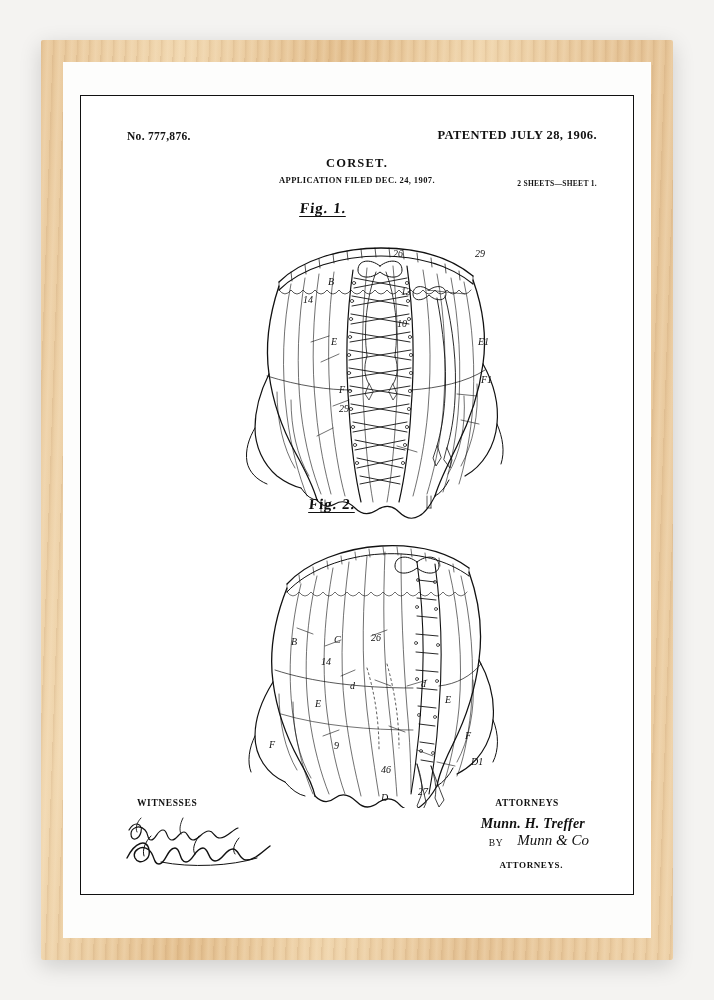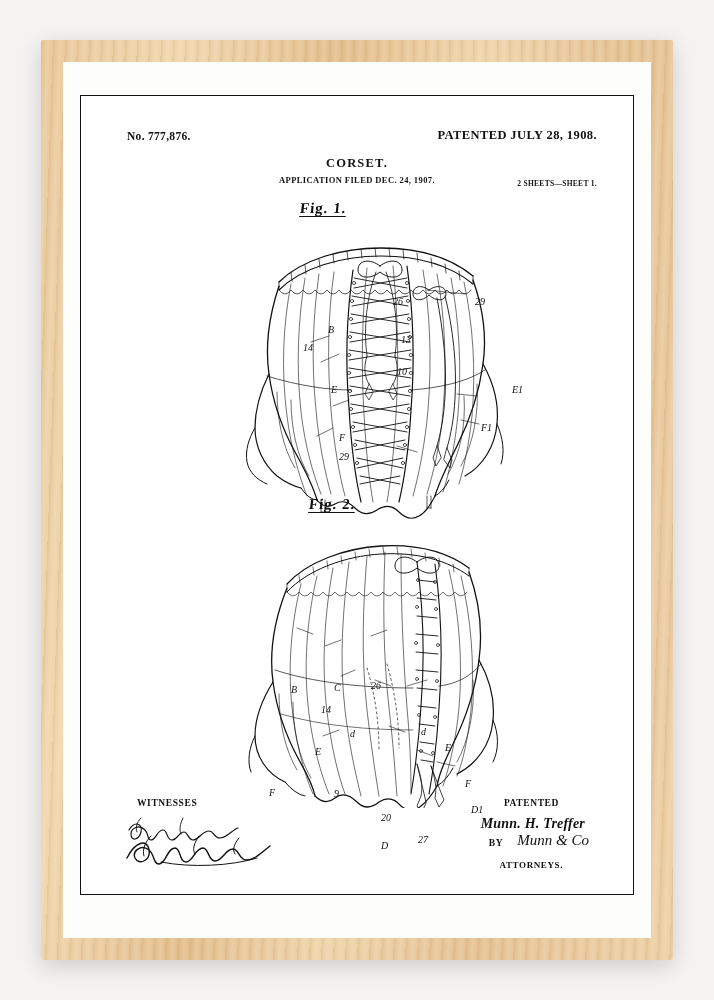--- a/index.html
+++ b/index.html
@@ -162,21 +162,20 @@
   
   .drawing {
     position: absolute;
   }
   .ref {
     position: absolute;
     font-family: "Liberation Serif", serif;
     font-style: italic;
     font-size: 10px;
     color: #111;
-    margin-top: 48px;
   }
 
   
   .footer { position: absolute; left: 0; right: 0; bottom: 0; height: 110px; }
   .witness-label {
     position: absolute;
     left: 56px;
     top: 14px;
     font-size: 9.5px;
     font-weight: 700;
@@ -201,21 +200,21 @@
     font-style: italic;
     font-family: "Liberation Serif", serif;
     font-weight: 700;
     letter-spacing: 0.2px;
   }
   .by-label {
     position: absolute;
     right: 130px;
     top: 54px;
     font-size: 9.5px;
-    font-weight: 700;
+    font-weight: 400;
     letter-spacing: 0.5px;
     color: #111;
   }
   .by-sig {
     position: absolute;
     right: 44px;
     top: 48px;
     font-size: 15px;
     font-style: italic;
     font-family: "Liberation Serif", serif;
@@ -240,21 +239,21 @@
 <div class="frame">
   <div class="frame-inner-bevel"></div>
 </div>
 
 <div class="mat"></div>
 
 <div class="sheet">
 
   <div class="hdr">
     <div class="hdr-left">No. 777,876.</div>
-    <div class="hdr-right">PATENTED JULY 28, 1908.</div>
+    <div class="hdr-right">PATENTED JULY 28, 1906.</div>
     <div class="hdr-title">CORSET.</div>
     <div class="hdr-filed">APPLICATION FILED DEC. 24, 1907.</div>
     <div class="hdr-sheets">2 SHEETS—SHEET 1.</div>
   </div>
 
   <div class="fig-label" style="left:219px; top:104px;">
     <span class="u">Fig. 1.</span>
   </div>
 
   <div class="drawing" style="left:140px; top:128px; width:300px; height:300px;">
@@ -366,21 +365,21 @@
         <path d="M176 222 L196 228" stroke-width="0.6"></path>
       </g>
     </svg>
   </div>
 
   <div class="ref" style="left:394px; top:152px;">29</div>
   <div class="ref" style="left:222px; top:198px;">14</div>
   <div class="ref" style="left:247px; top:180px;">B</div>
   <div class="ref" style="left:320px; top:190px;">13</div>
   <div class="ref" style="left:250px; top:240px;">E</div>
-  <div class="ref" style="left:418px; top:240px;padding-left:13px;">E1</div>
+  <div class="ref" style="left:384px; top:240px;padding-left:13px;">E1</div>
   <div class="ref" style="left:258px; top:288px;">F</div>
   <div class="ref" style="left:400px; top:278px;text-align:center;">F1</div>
   <div class="ref" style="left:258px; top:307px;">29</div>
   <div class="ref" style="left:316px; top:222px;">10</div>
   <div class="ref" style="left:312px; top:152px;">26</div>
 
   <div class="fig-label" style="left:228px; top:400px;">
     <span class="u">Fig. 2.</span>
   </div>
 
@@ -481,21 +480,21 @@
   <div class="ref" style="left:253px; top:538px;">C</div>
   <div class="ref" style="left:290px; top:536px;">26</div>
   <div class="ref" style="left:240px; top:560px;">14</div>
   <div class="ref" style="left:269px; top:584px;">d</div>
   <div class="ref" style="left:340px; top:582px;">d</div>
   <div class="ref" style="left:234px; top:602px;">E</div>
   <div class="ref" style="left:364px; top:598px;">E</div>
   <div class="ref" style="left:188px; top:643px;">F</div>
   <div class="ref" style="left:384px; top:634px;">F</div>
   <div class="ref" style="left:253px; top:644px;">9</div>
-  <div class="ref" style="left:300px; top:668px;">20</div>
+  <div class="ref" style="left:300px; top:668px;">46</div>
   <div class="ref" style="left:337px; top:690px;">27</div>
   <div class="ref" style="left:300px; top:696px;">D</div>
   <div class="ref" style="left:390px; top:660px;">D1</div>
 
   <div class="footer">
 
     <div class="witness-label">WITNESSES</div>
 
     <svg class="sig-svg" style="left:40px; top:22px;" width="190" height="62" viewBox="0 0 190 62">
       <g fill="none" stroke="#111" stroke-linecap="round">
@@ -505,20 +504,20 @@
         <path d="M62 12 c-3 6 -4 12 -2 16" stroke-width="0.9"></path>
 
         <path d="M6 52 c8 -16 20 -20 22 -8 c2 10 -10 16 -14 8 c-3 -7 6 -14 14 -8 c6 5 4 14 10 14 c7 0 8 -16 16 -16 c6 0 4 14 11 14 c7 0 9 -14 17 -14 c6 0 5 13 12 13 c8 0 10 -12 18 -12 c6 0 6 11 13 11 c9 0 16 -8 24 -14" stroke-width="1.4"></path>
         <path d="M30 30 c-6 6 -9 14 -7 20" stroke-width="1.0"></path>
         <path d="M78 30 c-5 7 -7 14 -4 18" stroke-width="1.0"></path>
         <path d="M118 32 c-5 6 -7 12 -4 16" stroke-width="1.0"></path>
         <path d="M40 56 c30 6 70 4 96 -4" stroke-width="1.0"></path>
       </g>
     </svg>
 
-    <div class="inventor-label">PATENTED</div>
+    <div class="inventor-label">ATTORNEYS</div>
     <div class="inventor-name">Munn. H. Treffer</div>
     <div class="by-label">BY</div>
     <div class="by-sig">Munn &amp; Co</div>
     <div class="attorneys-label">ATTORNEYS.</div>
   </div>
 
 </div>
 
 </body></html>

